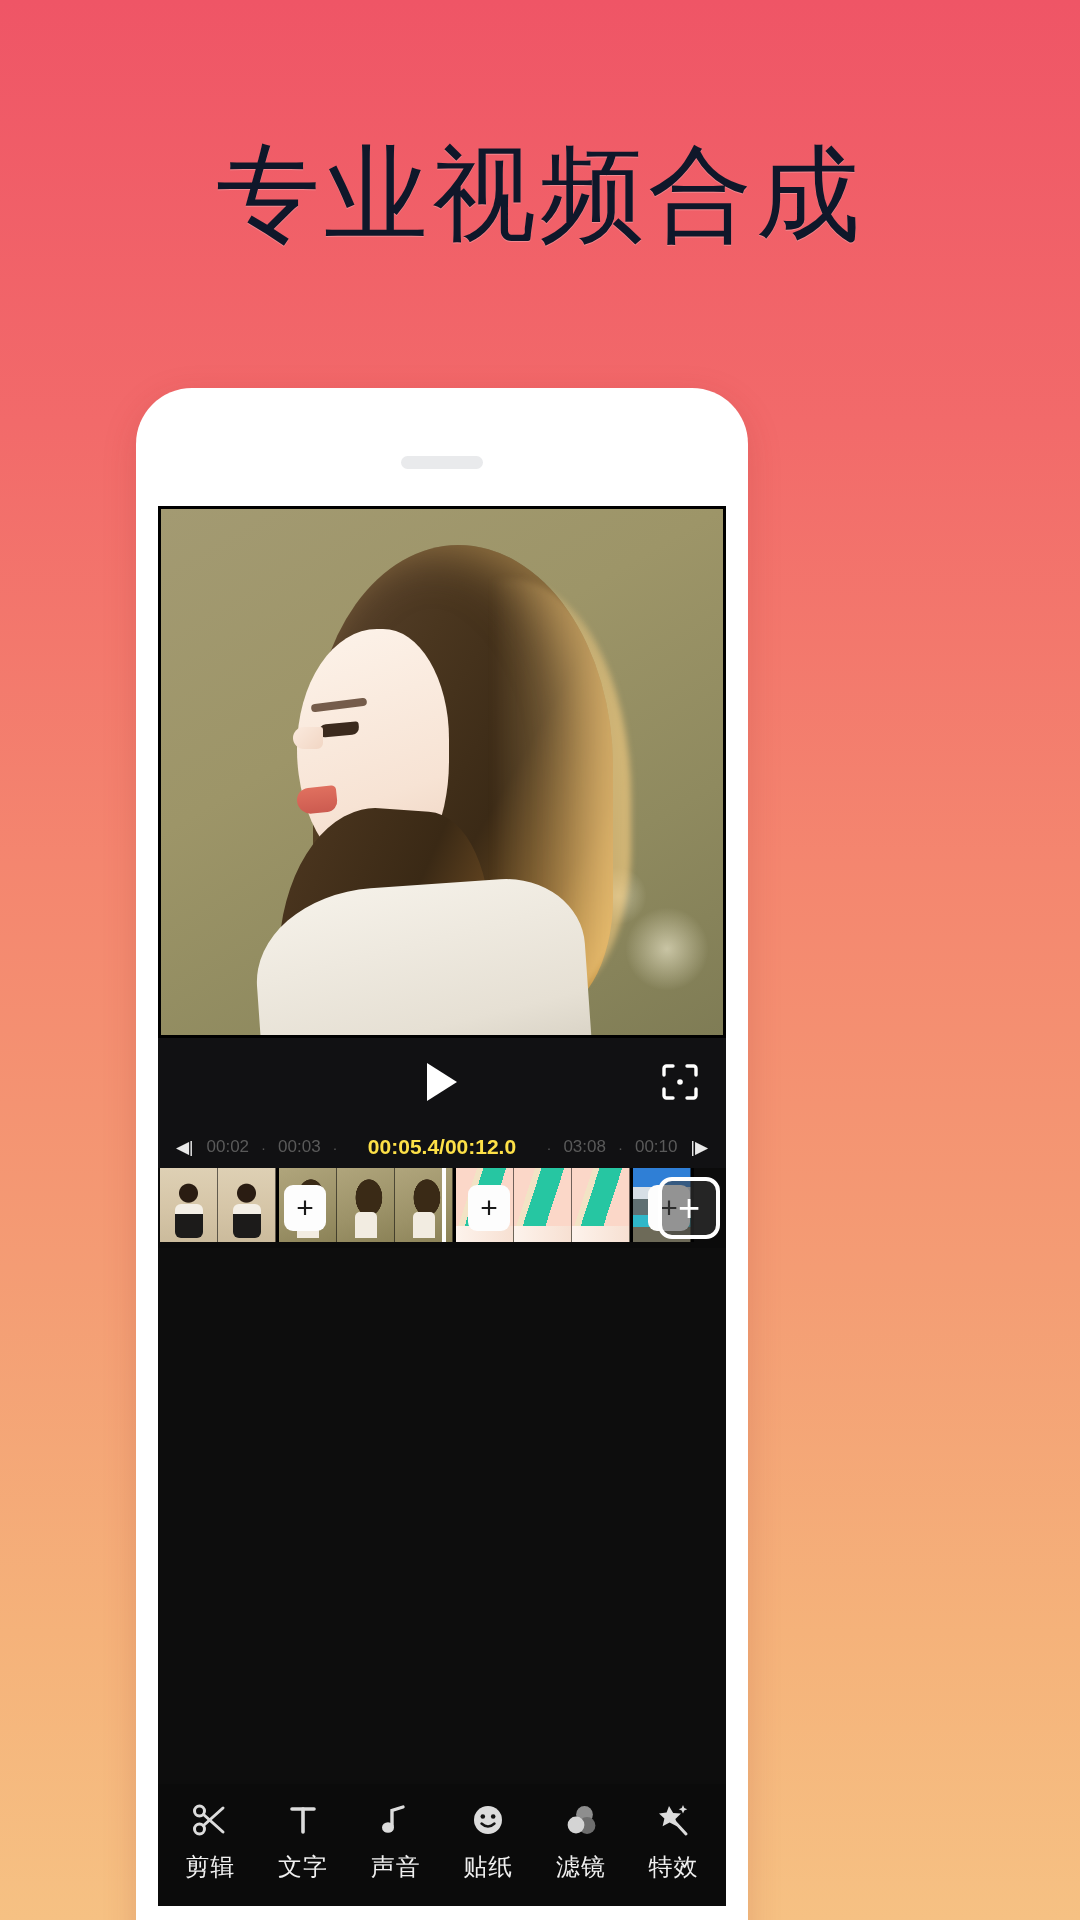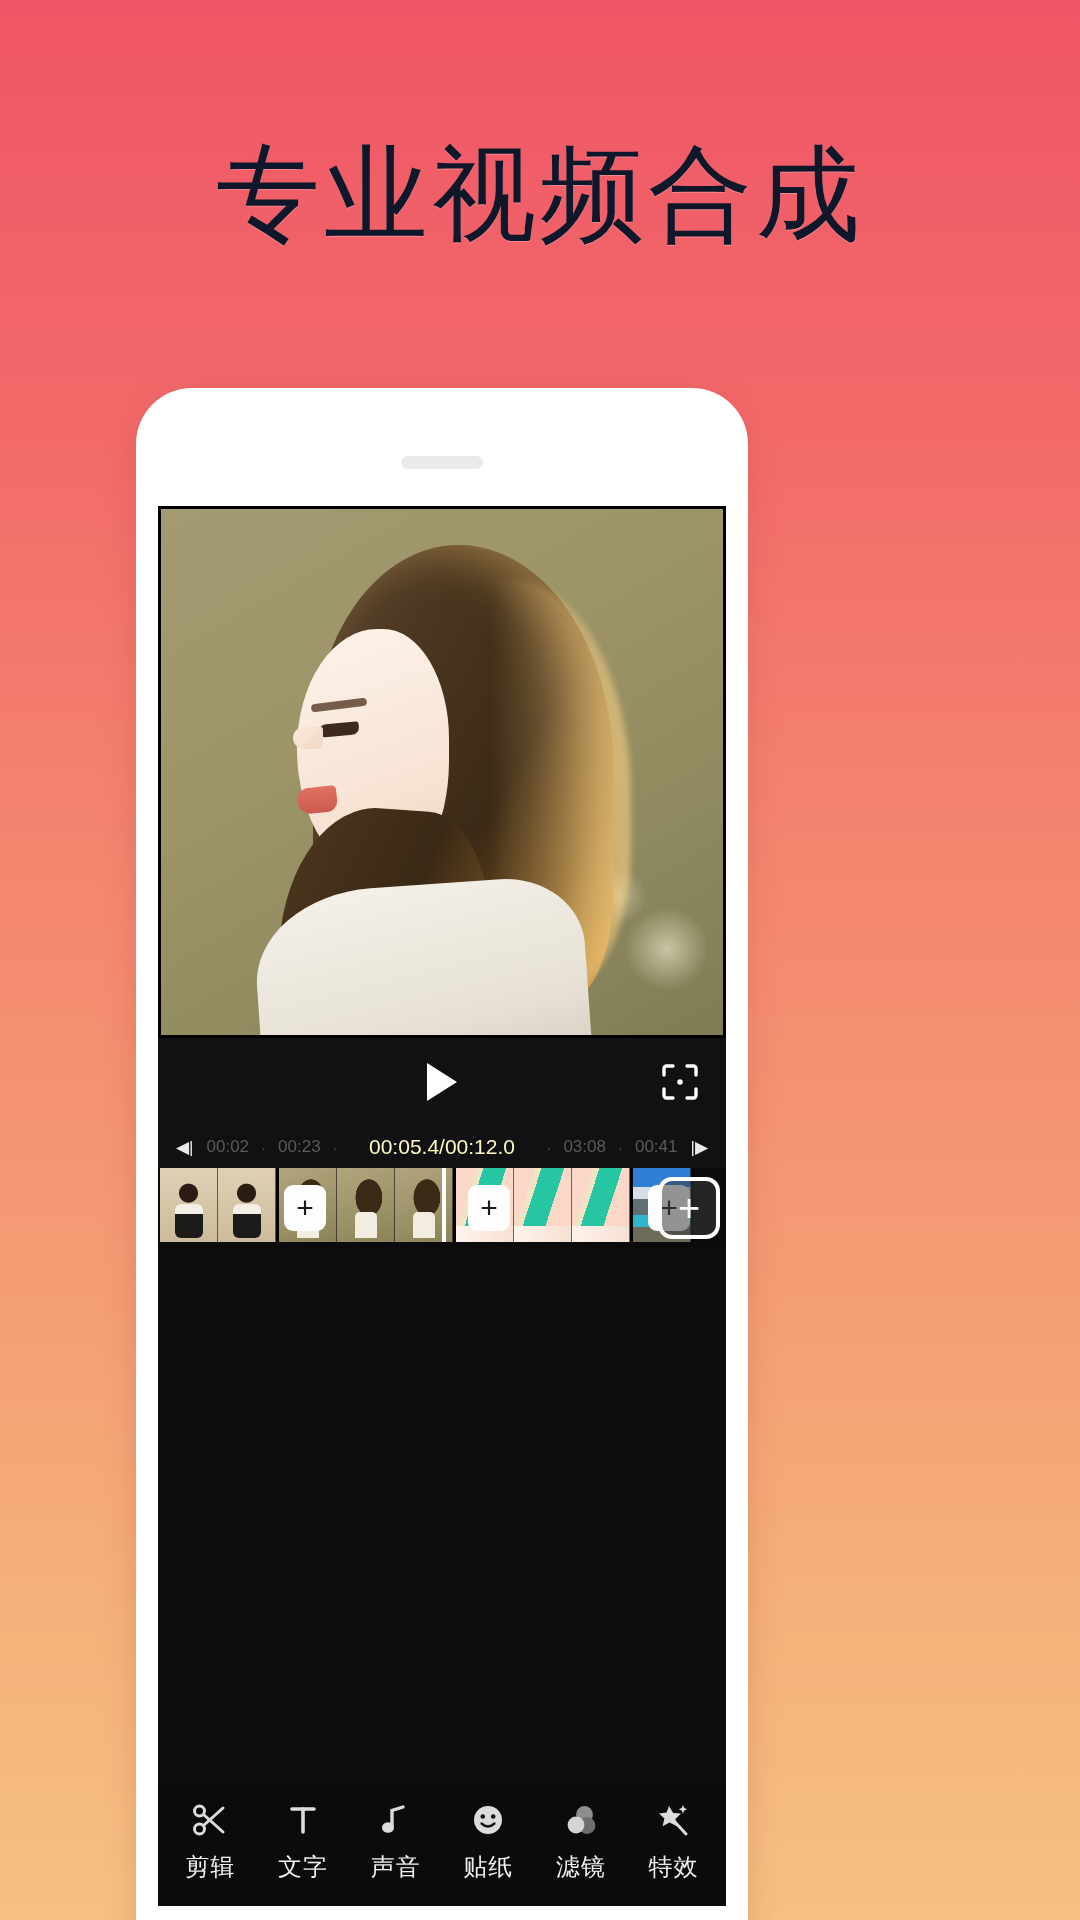--- a/index.html
+++ b/index.html
@@ -107,21 +107,21 @@
   
   .ruler{
     position:relative; width:568px; height:42px; background:#111113;
     display:flex; align-items:center; color:#6a6a6a; font-size:17px;
   }
   .ruler .ic{color:#e9e9e9;font-size:17px;padding:0 6px;}
   .ruler .tick{font-size:17px;color:#5a5a5a;padding:0 7px;text-align:right;}
   .ruler .dot{color:#555;padding:0 5px;font-size:15px;}
   .ruler .cur{
     position:absolute;left:50%;transform:translateX(-50%);
-    color:#fef9c3;font-size:21px;font-weight:400;white-space:nowrap;
+    color:#fde047;font-size:21px;font-weight:700;white-space:nowrap;
   }
   .ruler .left{display:flex;align-items:center;padding-left:12px;}
   .ruler .right{display:flex;align-items:center;margin-left:auto;padding-right:12px;}
 
   
   .strip-wrap{position:relative;width:568px;height:80px;background:#0b0b0b;overflow:hidden;}
   .strip{position:absolute;left:2px;top:0;display:flex;height:74px;}
   .clip{display:flex;height:74px;border-right:3px solid #000;}
   .thumb{width:58px;height:74px;border-right:1px solid rgba(0,0,0,.55);background-size:cover;}
   .th-a{background:
@@ -204,29 +204,29 @@
           <circle cx="22" cy="22" r="2.8" fill="#ffffff"></circle>
         </svg>
       </div>
     </div>
 
     <div class="ruler">
       <div class="left">
         <span class="ic">◀|</span>
         <span class="tick">00:02</span>
         <span class="dot">·</span>
-        <span class="tick">00:23</span>
+        <span class="tick">00:03</span>
         <span class="dot">·</span>
       </div>
       <div class="cur">00:05.4/00:12.0</div>
       <div class="right">
         <span class="dot">·</span>
         <span class="tick">03:08</span>
         <span class="dot">·</span>
-        <span class="tick">00:41</span>
+        <span class="tick">00:10</span>
         <span class="ic">|▶</span>
       </div>
     </div>
 
     <div class="strip-wrap">
       <div class="strip">
 
         <div class="clip">
           <div class="thumb th-a"></div>
           <div class="thumb th-a"></div>

